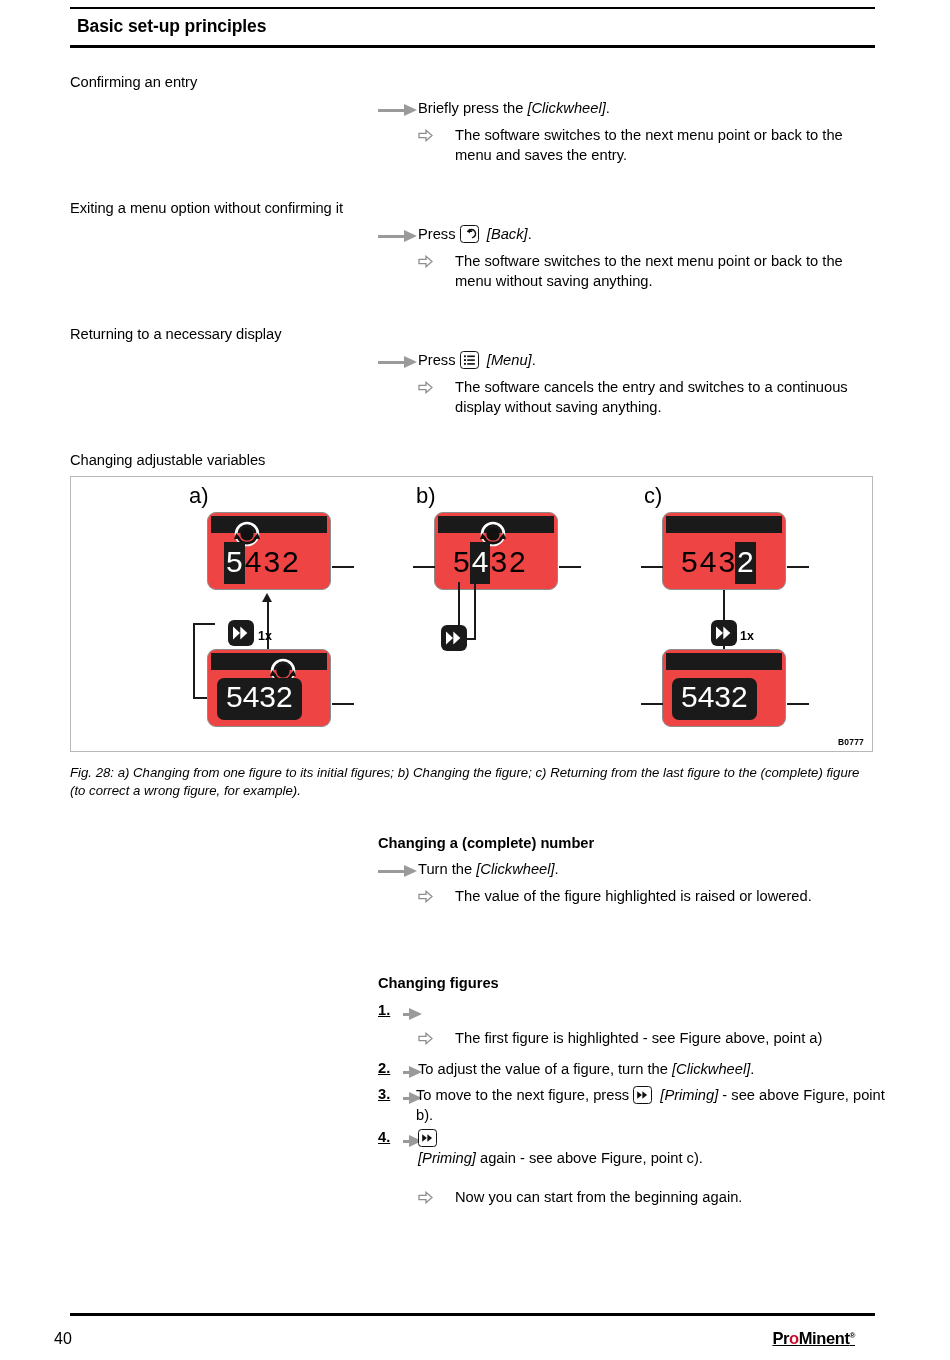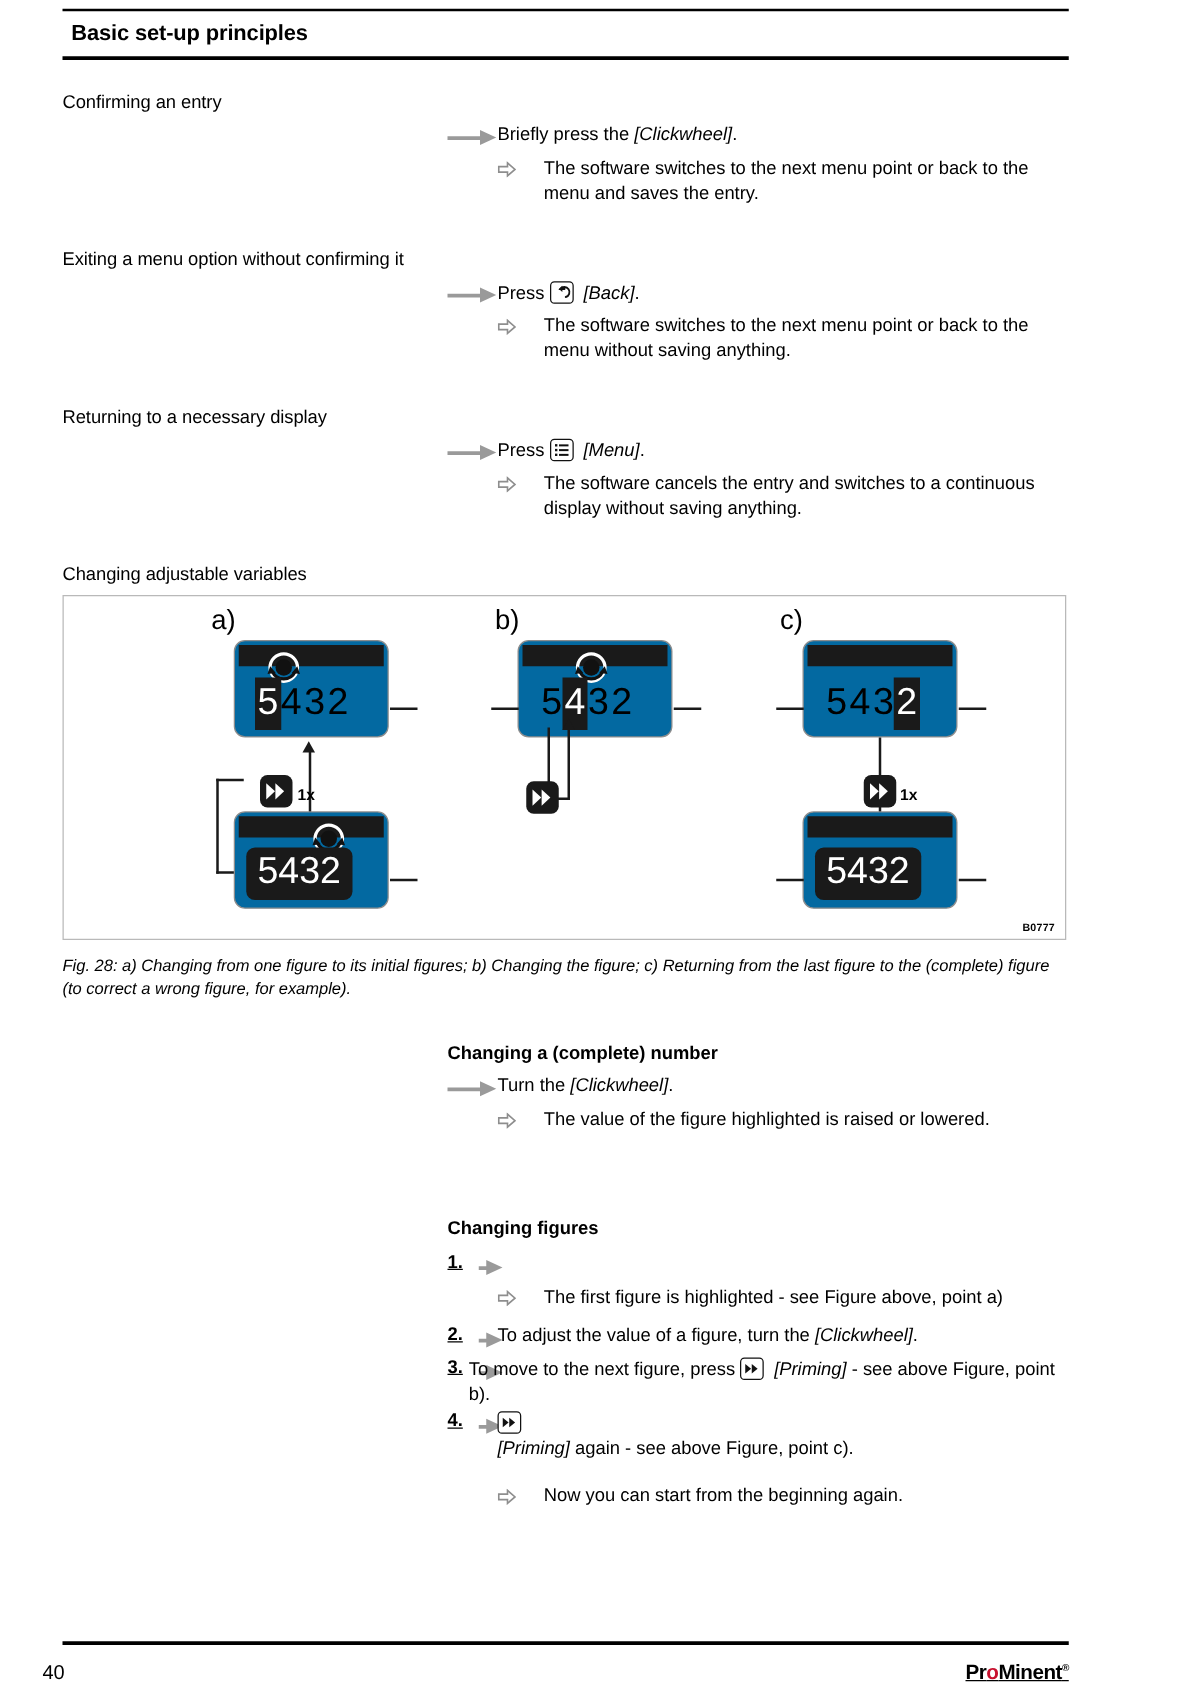--- a/index.html
+++ b/index.html
@@ -14,20 +14,21 @@
     position: relative;
     font-family: "Liberation Sans", sans-serif;
     color: #000000;
     overflow: hidden;
   }
 
   
   .page {
     position: absolute;
     inset: 0;
+    margin-left: 20px;
   }
 
   
   .hdr-rule-top {
     position: absolute;
     left: 50px; top: 7px; width: 805px; height: 2px;
     background: #000;
   }
   .hdr-rule-bot {
     position: absolute;
@@ -130,21 +131,21 @@
     font-size: 8.5px;
     font-weight: bold;
     letter-spacing: 0.2px;
   }
 
   
   .lcd {
     position: absolute;
     border: 1.6px solid #8d8d8d;
     border-radius: 9px;
-    background: #0369a1;
+    background: #ef4444;
     box-sizing: border-box;
     overflow: visible;
   }
   .lcd-bar {
     position: absolute;
     left: 3px; top: 3px; right: 3px;
     height: 17px;
     background: #1a1a1a;
   }
   .lcd-digits {
@@ -498,21 +499,21 @@
   </div>
   <div class="step-body" style="left:398px; top:1060px">
     <span>To adjust the value of a figure, turn the </span><i class="key">[Clickwheel]</i><span>.</span>
   </div>
 
   <div class="step-num" style="left:358px; top:1086px">3.</div>
   <div class="arrow-bullet" style="left:383px; top:1092px">
     <div class="shaft" style="width:8px"></div>
       <div class="head" style="left:6px"></div>
   </div>
-  <div class="step-body" style="left:375px; top:1086px">
+  <div class="step-body" style="left:396px; top:1086px">
     <span>To move to the next figure, press </span><span class="icon-box">
       <svg width="17" height="16" viewBox="0 0 17 16">
         <path d="M3.2 4.2 L7.9 8.0 L3.2 11.8 Z" fill="#111"></path>
         <path d="M8.4 4.2 L13.1 8.0 L8.4 11.8 Z" fill="#111"></path>
       </svg>
     </span><span>&nbsp;&nbsp;</span><i class="key">[Priming]</i><span> - see above Figure, point b).</span>
   </div>
 
   <div class="step-num" style="left:358px; top:1129px">4.</div>
   <div class="arrow-bullet" style="left:383px; top:1135px">

